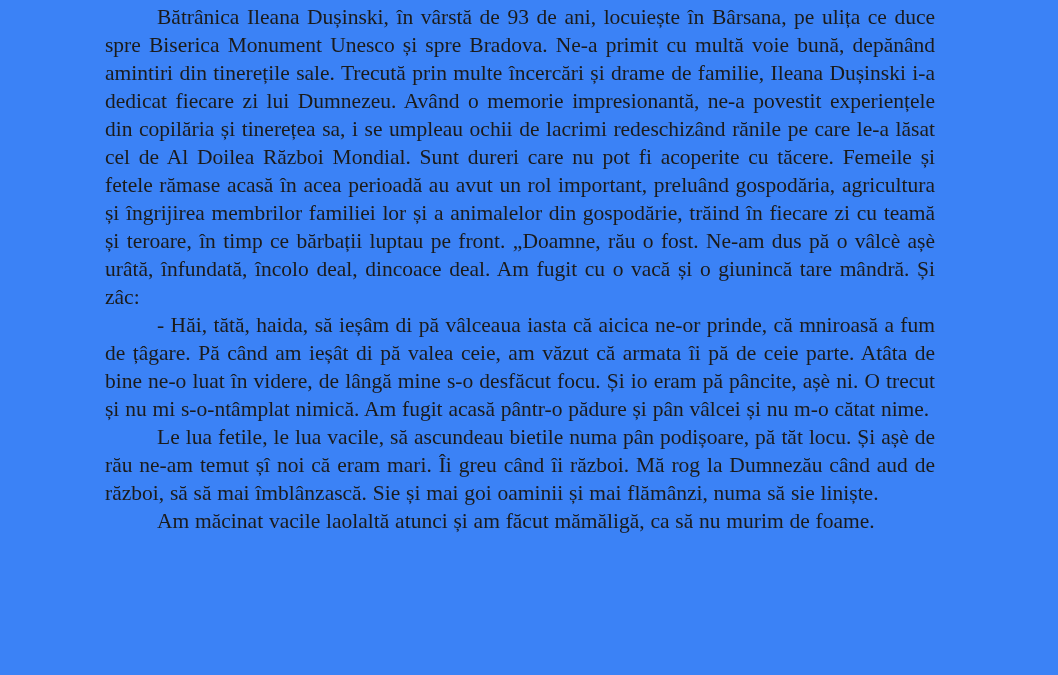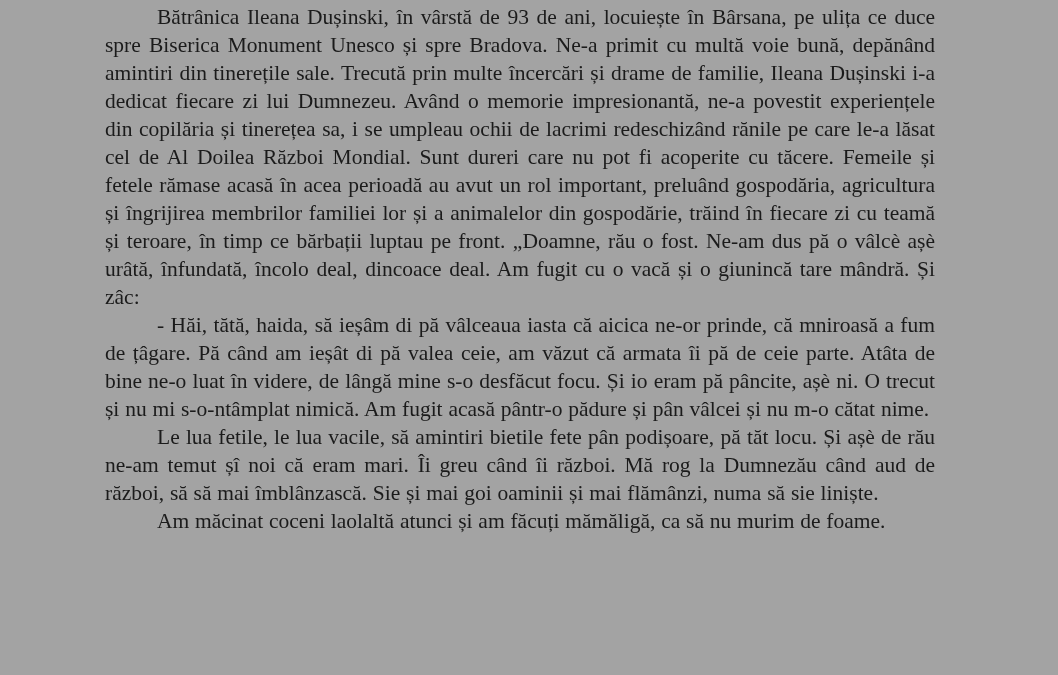--- a/index.html
+++ b/index.html
@@ -4,21 +4,21 @@
 <style>
   html, body {
     margin: 0;
     padding: 0;
     background: #ffffff;
   }
   .page {
     position: relative;
     width: 1058px;
     height: 675px;
-    background: #a3a3a3;
+    background: #3b82f6;
     overflow: hidden;
     box-sizing: border-box;
     padding: 3px 123px 0 105px;
     font-family: "Liberation Serif", "DejaVu Serif", serif;
     font-size: 21.5px;
     line-height: 28px;
     color: #1b1b1b;
     text-align: justify;
   }
   .page p {
@@ -27,15 +27,15 @@
     text-indent: 52px;
     word-spacing: 0.02em;
   }
 </style>
 </head>
 <body>
 
 <div class="page">
   <p>Bătrânica Ileana Dușinski, în vârstă de 93 de ani, locuiește în Bârsana, pe ulița ce duce spre Biserica Monument Unesco și spre Bradova. Ne-a primit cu multă voie bună, depănând amintiri din tinerețile sale. Trecută prin multe încercări și drame de familie, Ileana Dușinski i-a dedicat fiecare zi lui Dumnezeu. Având o memorie impresionantă, ne-a povestit experiențele din copilăria și tinerețea sa, i se umpleau ochii de lacrimi redeschizând rănile pe care le-a lăsat cel de Al Doilea Război Mondial. Sunt dureri care nu pot fi acoperite cu tăcere. Femeile și fetele rămase acasă în acea perioadă au avut un rol important, preluând gospodăria, agricultura și îngrijirea membrilor familiei lor și a animalelor din gospodărie, trăind în fiecare zi cu teamă și teroare, în timp ce bărbații luptau pe front. „Doamne, rău o fost. Ne-am dus pă o vâlcè așè urâtă, înfundată, încolo deal, dincoace deal. Am fugit cu o vacă și o giunincă tare mândră. Și zâc:</p>
   <p>- Hăi, tătă, haida, să ieșâm di pă vâlceaua iasta că aicica ne-or prinde, că mniroasă a fum de țâgare. Pă când am ieșât di pă valea ceie, am văzut că armata îi pă de ceie parte. Atâta de bine ne-o luat în videre, de lângă mine s-o desfăcut focu. Și io eram pă pâncite, așè ni. O trecut și nu mi s-o-ntâmplat nimică. Am fugit acasă pântr-o pădure și pân vâlcei și nu m-o cătat nime.</p>
-  <p>Le lua fetile, le lua vacile, să amintiri bietile fete pân podișoare, pă tăt locu. Și așè de rău ne-am temut șî noi că eram mari. Îi greu când îi război. Mă rog la Dumnezău când aud de război, să să mai îmblânzască. Sie și mai goi oaminii și mai flămânzi, numa să sie liniște.</p>
-  <p>Am măcinat coceni laolaltă atunci și am făcuți mămăligă, ca să nu murim de foame.</p>
+  <p>Le lua fetile, le lua vacile, să ascundeau bietile numa pân podișoare, pă tăt locu. Și așè de rău ne-am temut șî noi că eram mari. Îi greu când îi război. Mă rog la Dumnezău când aud de război, să să mai îmblânzască. Sie și mai goi oaminii și mai flămânzi, numa să sie liniște.</p>
+  <p>Am măcinat vacile laolaltă atunci și am făcut mămăligă, ca să nu murim de foame.</p>
 </div>
 
 </body></html>

